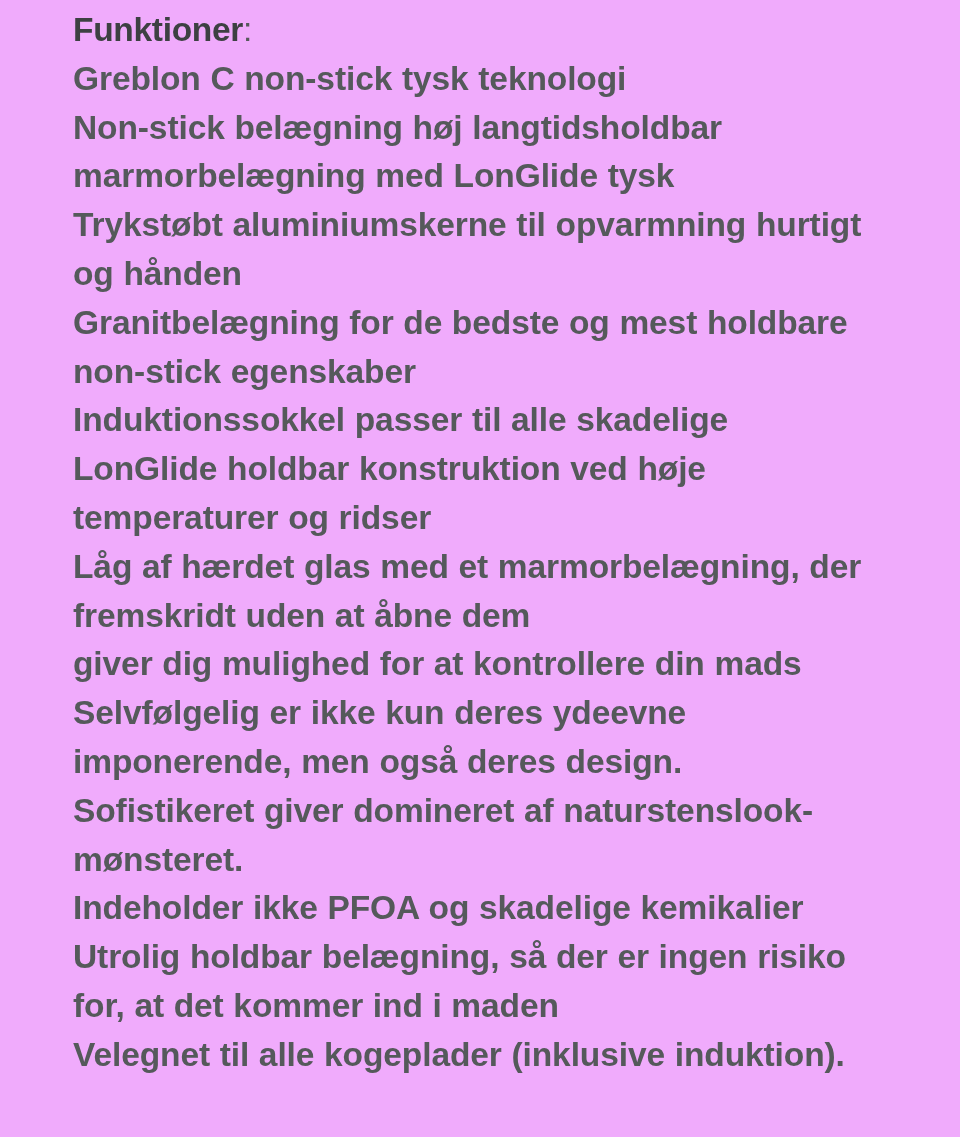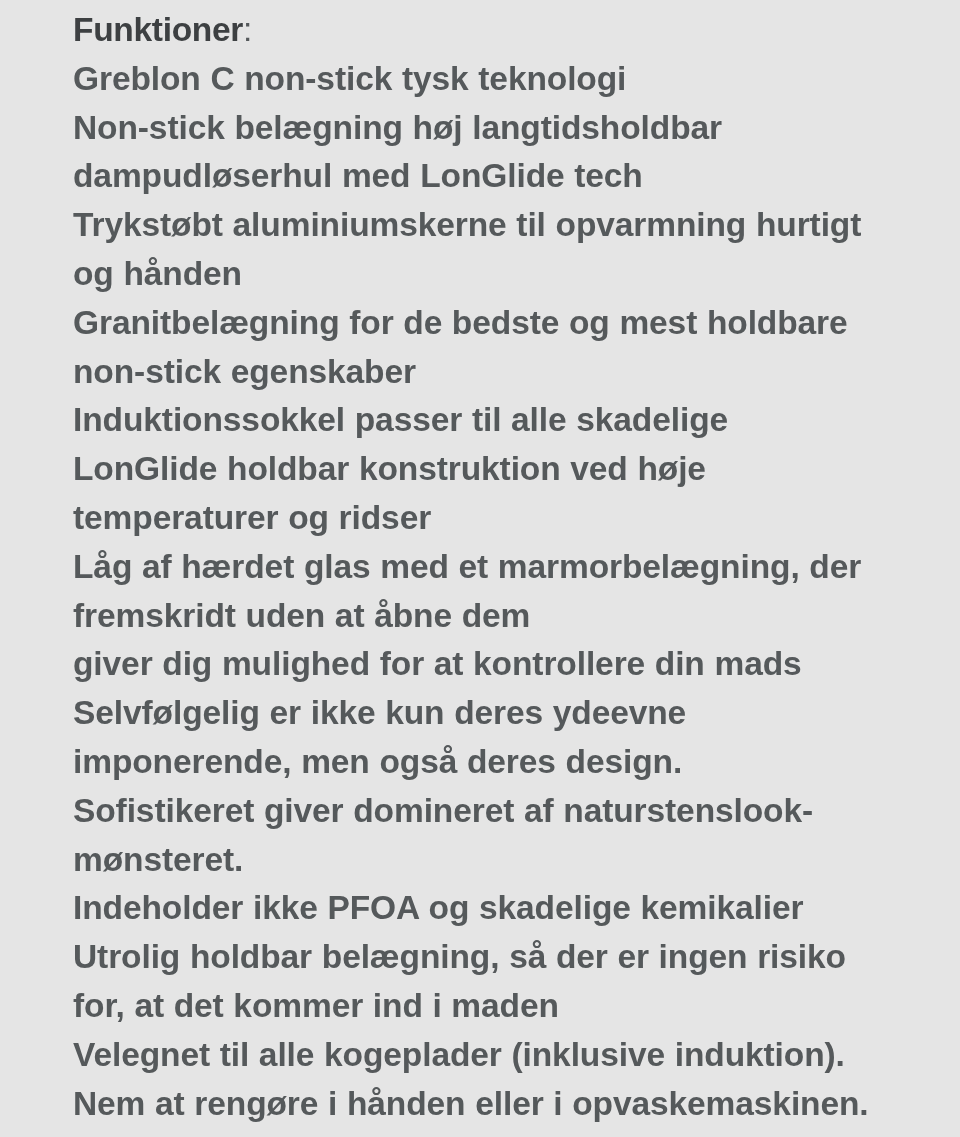--- a/index.html
+++ b/index.html
@@ -14,21 +14,21 @@
     height: 1137px;
     overflow: hidden;
     font-family: "Liberation Sans", "DejaVu Sans", sans-serif;
     -webkit-font-smoothing: antialiased;
   }
 
   #page {
     position: relative;
     width: 960px;
     height: 1137px;
-    background: #e5e5e5;
+    background: #f0abfc;
     box-sizing: border-box;
   }
 
   #features-block {
     position: absolute;
     left: 73px;
     top: 6px;
     width: 830px;
     color: #55595b;
     font-size: 33.5px;
@@ -60,36 +60,35 @@
 <body>
 
 <div id="page">
 
   <div id="features-block">
 
     <div class="feature-line heading"><span>Funktioner</span><span class="colon">:</span></div>
 
     <div class="feature-line">Greblon C non-stick tysk teknologi</div>
     <div class="feature-line">Non-stick belægning høj langtidsholdbar</div>
-    <div class="feature-line">dampudløserhul med LonGlide tech</div>
+    <div class="feature-line">marmorbelægning med LonGlide tysk</div>
     <div class="feature-line">Trykstøbt aluminiumskerne til opvarmning hurtigt</div>
     <div class="feature-line">og hånden</div>
     <div class="feature-line">Granitbelægning for de bedste og mest holdbare</div>
     <div class="feature-line">non-stick egenskaber</div>
     <div class="feature-line">Induktionssokkel passer til alle skadelige</div>
     <div class="feature-line">LonGlide holdbar konstruktion ved høje</div>
     <div class="feature-line">temperaturer og ridser</div>
     <div class="feature-line">Låg af hærdet glas med et marmorbelægning, der</div>
     <div class="feature-line">fremskridt uden at åbne dem</div>
     <div class="feature-line">giver dig mulighed for at kontrollere din mads</div>
     <div class="feature-line">Selvfølgelig er ikke kun deres ydeevne</div>
     <div class="feature-line">imponerende, men også deres design.</div>
     <div class="feature-line">Sofistikeret giver domineret af naturstenslook-</div>
     <div class="feature-line">mønsteret.</div>
     <div class="feature-line">Indeholder ikke PFOA og skadelige kemikalier</div>
     <div class="feature-line">Utrolig holdbar belægning, så der er ingen risiko</div>
     <div class="feature-line">for, at det kommer ind i maden</div>
     <div class="feature-line">Velegnet til alle kogeplader (inklusive induktion).</div>
-    <div class="feature-line">Nem at rengøre i hånden eller i opvaskemaskinen.</div>
 
   </div>
 
 </div>
 
 </body></html>

